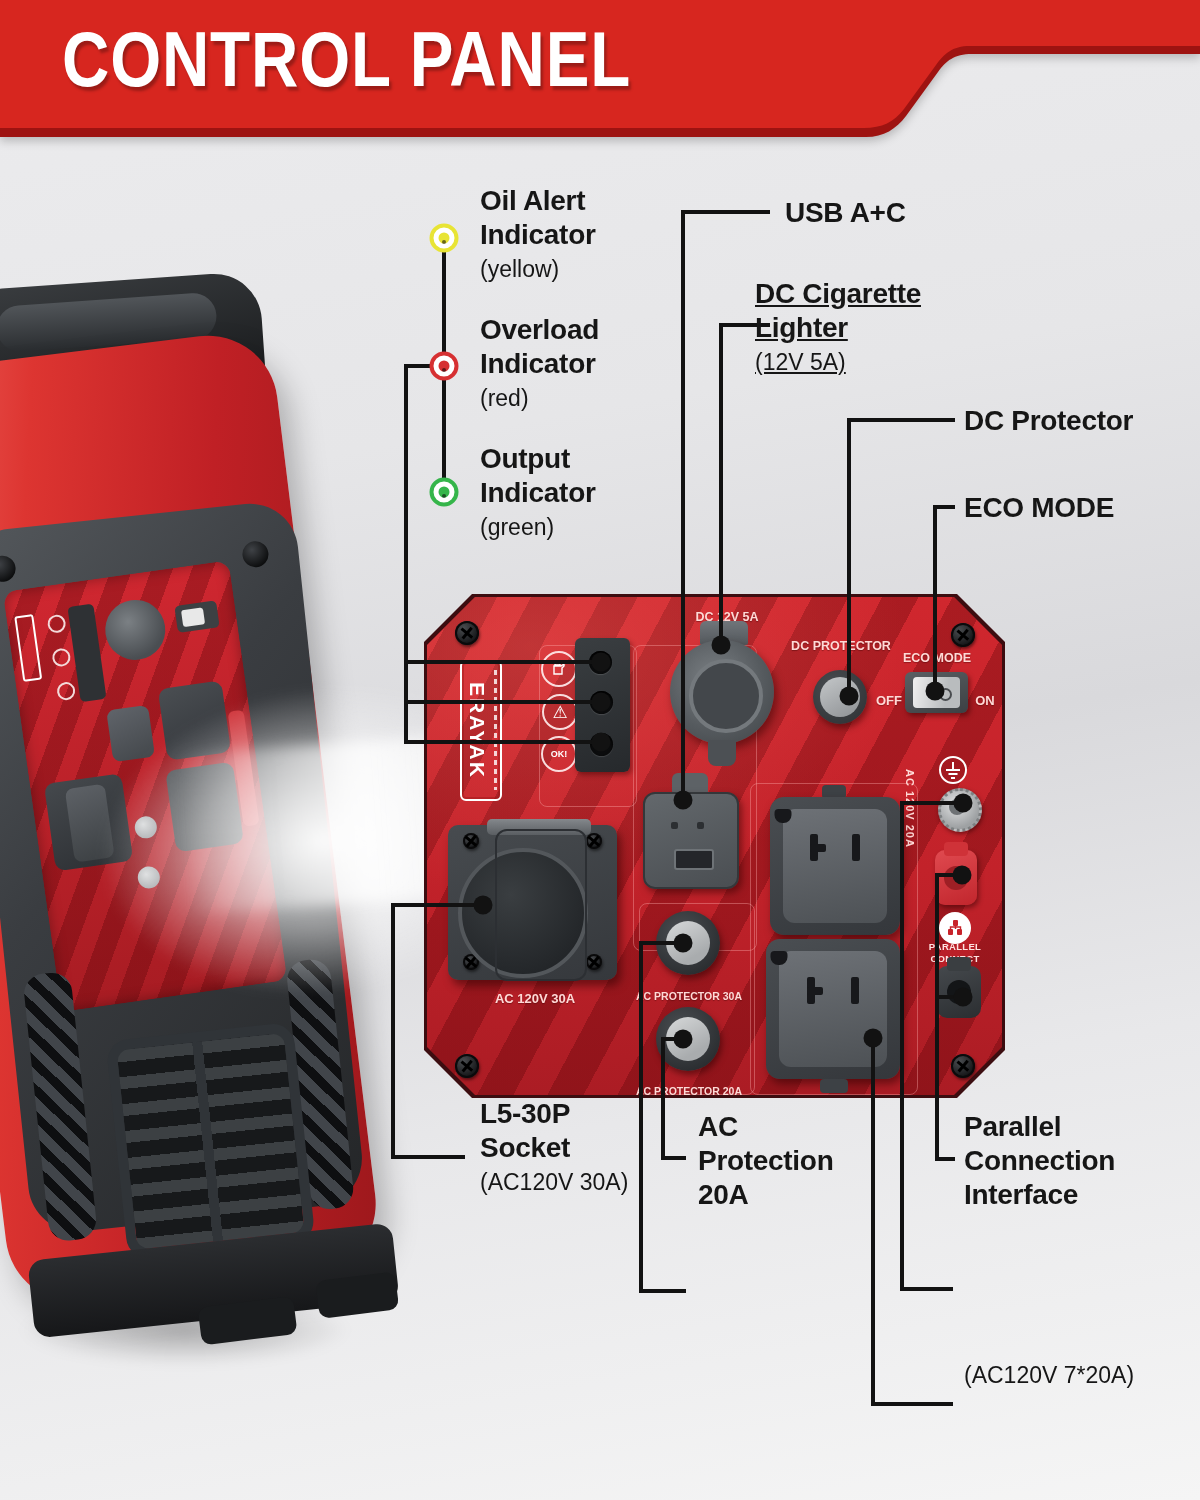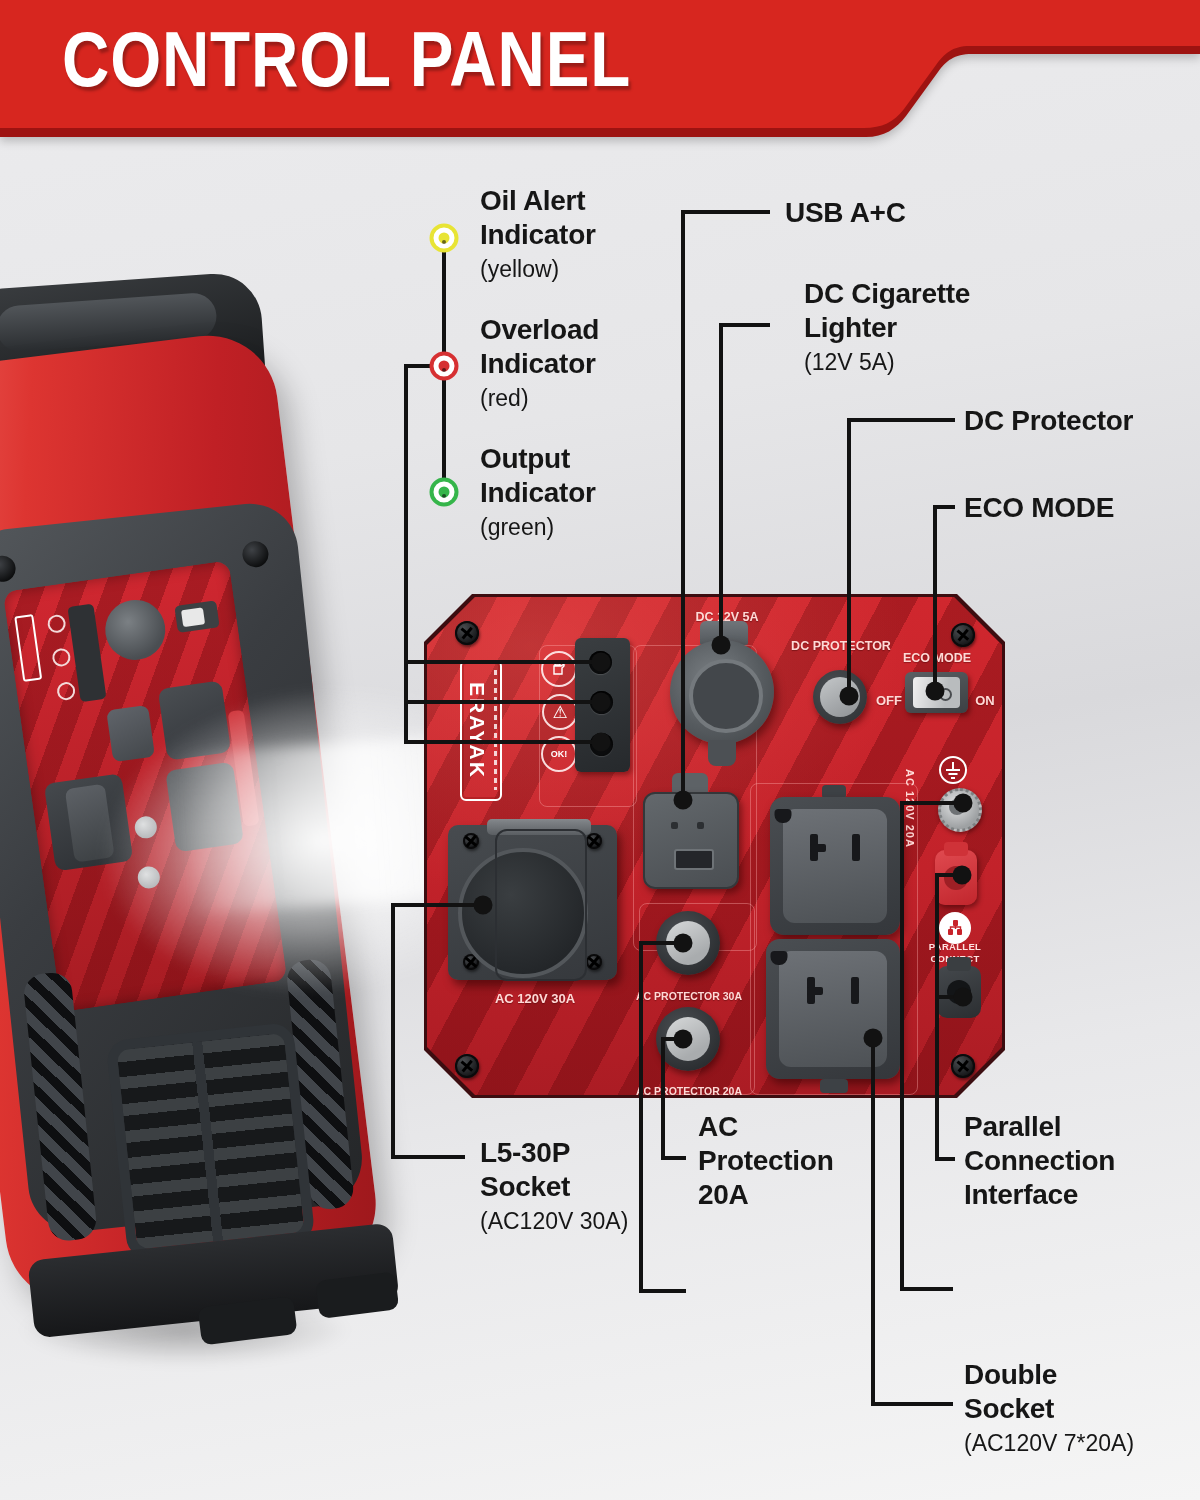--- a/index.html
+++ b/index.html
@@ -17,24 +17,24 @@
 
   
   .lbl{position:absolute;z-index:5;color:#161616;}
   .lbl-title{font-weight:bold;font-size:28px;line-height:34px;letter-spacing:-.3px;}
   .lbl-sub{font-size:23px;line-height:30px;font-weight:400;margin-top:2px;white-space:nowrap;}
   .lbl-sub:empty{display:none;}
   .lbl-oil{left:480px;top:184px;width:170px;}
   .lbl-overload{left:480px;top:313px;width:170px;}
   .lbl-output{left:480px;top:442px;width:170px;}
   .lbl-usb{left:785px;top:196px;width:240px;}
-  .lbl-lighter{left:804px;top:277px;width:190px;}
+  .lbl-lighter{left:755px;top:277px;width:190px;text-decoration:underline;}
   .lbl-dcprot{left:964px;top:404px;width:230px;}
   .lbl-eco{left:964px;top:491px;width:220px;}
-  .lbl-l530p{left:480px;top:1136px;width:120px;}
+  .lbl-l530p{left:480px;top:1097px;width:120px;}
   .lbl-acprot20{left:698px;top:1110px;width:165px;}
   .lbl-acprot30{left:698px;top:1241px;width:165px;}
   .lbl-parallel{left:964px;top:1110px;width:175px;}
   .lbl-ground{left:964px;top:1255px;width:165px;}
   .lbl-double{left:964px;top:1358px;width:125px;}
 
   
   #callouts{position:absolute;left:0;top:0;z-index:4;}
 
   
@@ -457,17 +457,16 @@
     <div class="lbl-title">L5-30P Socket</div>
       <div class="lbl-sub">(AC120V 30A)</div>
   </div>
   <div class="lbl lbl-acprot20">
     <div class="lbl-title">AC Protection 20A</div>
   </div>
   <div class="lbl lbl-parallel">
     <div class="lbl-title">Parallel Connection Interface</div>
   </div>
   <div class="lbl lbl-double">
-    <div class="lbl-title">Double Socket</div>
       <div class="lbl-sub">(AC120V 7*20A)</div>
   </div>
 
 </div>
 
 </body></html>

